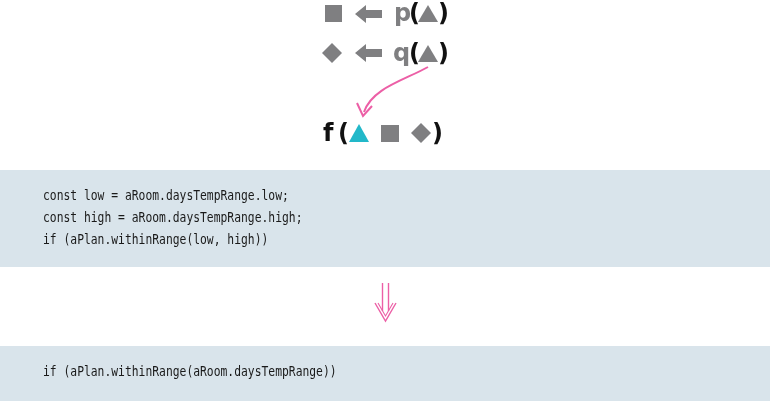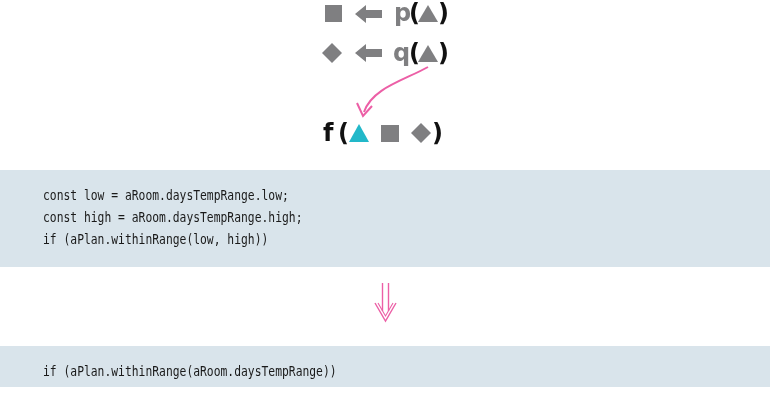--- a/index.html
+++ b/index.html
@@ -71,15 +71,15 @@
   <div class="code-line" style="top:62px;">if (aPlan.withinRange(low, high))</div>
 </div>
 
 <svg style="left:372px; top:283px;" width="30" height="42">
   <line x1="10.5" y1="0" x2="10.5" y2="28" stroke="#ec5fa6" stroke-width="1.4"></line>
   <line x1="16.5" y1="0" x2="16.5" y2="28" stroke="#ec5fa6" stroke-width="1.4"></line>
   <polyline points="3,20 13.5,38 24,20" fill="none" stroke="#ec5fa6" stroke-width="1.4"></polyline>
   <polyline points="6,20 13.5,33 21,20" fill="none" stroke="#ec5fa6" stroke-width="1.1"></polyline>
 </svg>
 
-<div class="code-block" style="top:346px; height:41px;">
+<div class="code-block" style="top:346px; height:55px;">
   <div class="code-line" style="top:18px;">if (aPlan.withinRange(aRoom.daysTempRange))</div>
 </div>
 
 </body></html>

